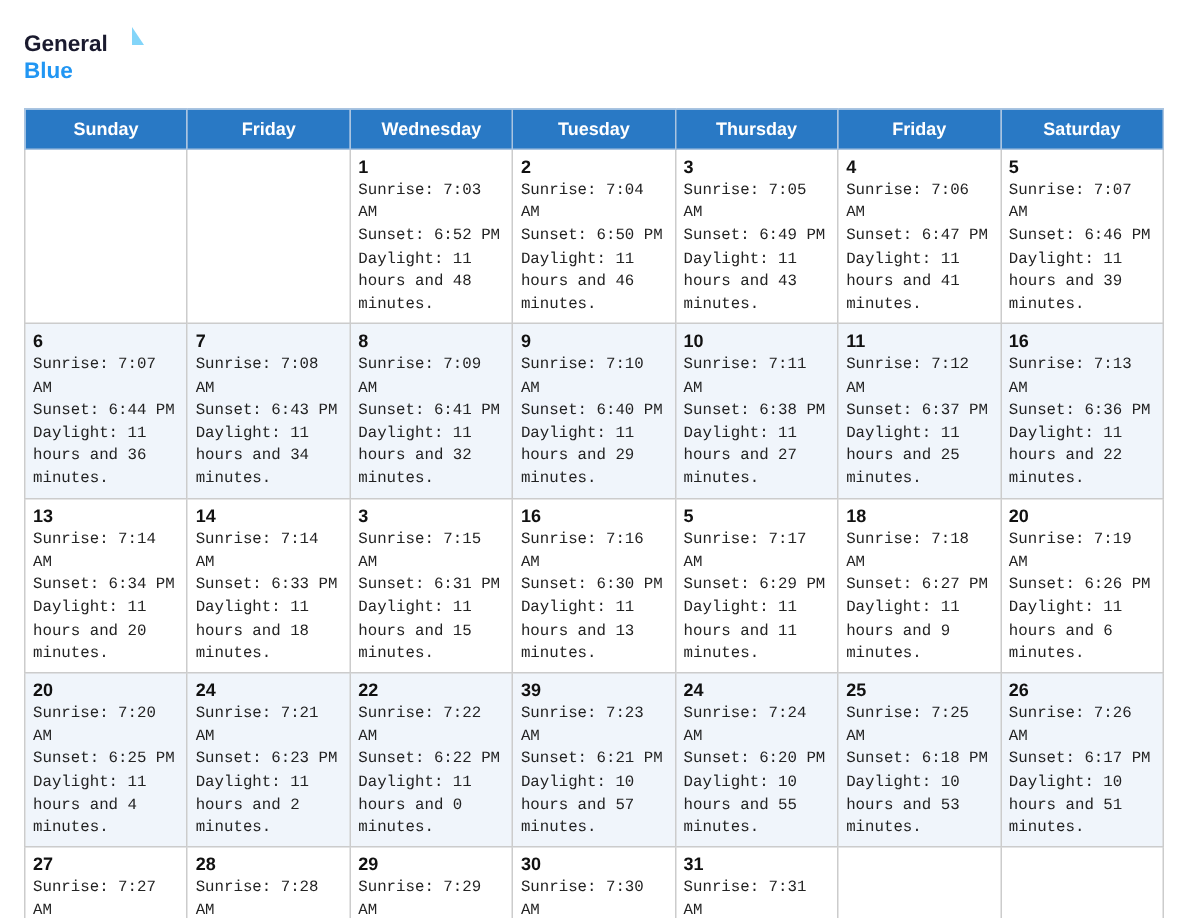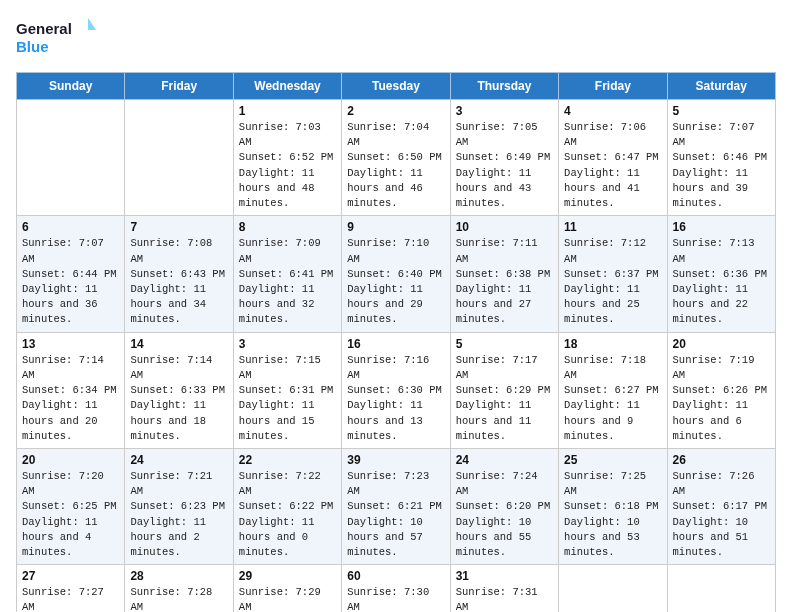--- a/index.html
+++ b/index.html
@@ -226,21 +226,21 @@
         </td>
         <td>
           <div class="day-number">28</div>
           <div class="day-info">Sunrise: 7:28 AM<br>Sunset: 6:15 PM<br>Daylight: 10 hours and 47 minutes.</div>
         </td>
         <td>
           <div class="day-number">29</div>
           <div class="day-info">Sunrise: 7:29 AM<br>Sunset: 6:14 PM<br>Daylight: 10 hours and 44 minutes.</div>
         </td>
         <td>
-          <div class="day-number">60</div>
+          <div class="day-number">30</div>
           <div class="day-info">Sunrise: 7:30 AM<br>Sunset: 6:13 PM<br>Daylight: 10 hours and 42 minutes.</div>
         </td>
         <td>
           <div class="day-number">31</div>
           <div class="day-info">Sunrise: 7:31 AM<br>Sunset: 6:12 PM<br>Daylight: 10 hours and 40 minutes.</div>
         </td>
         <td class="empty-cell"></td>
         <td class="empty-cell"></td>
       </tr>
     </tbody>

